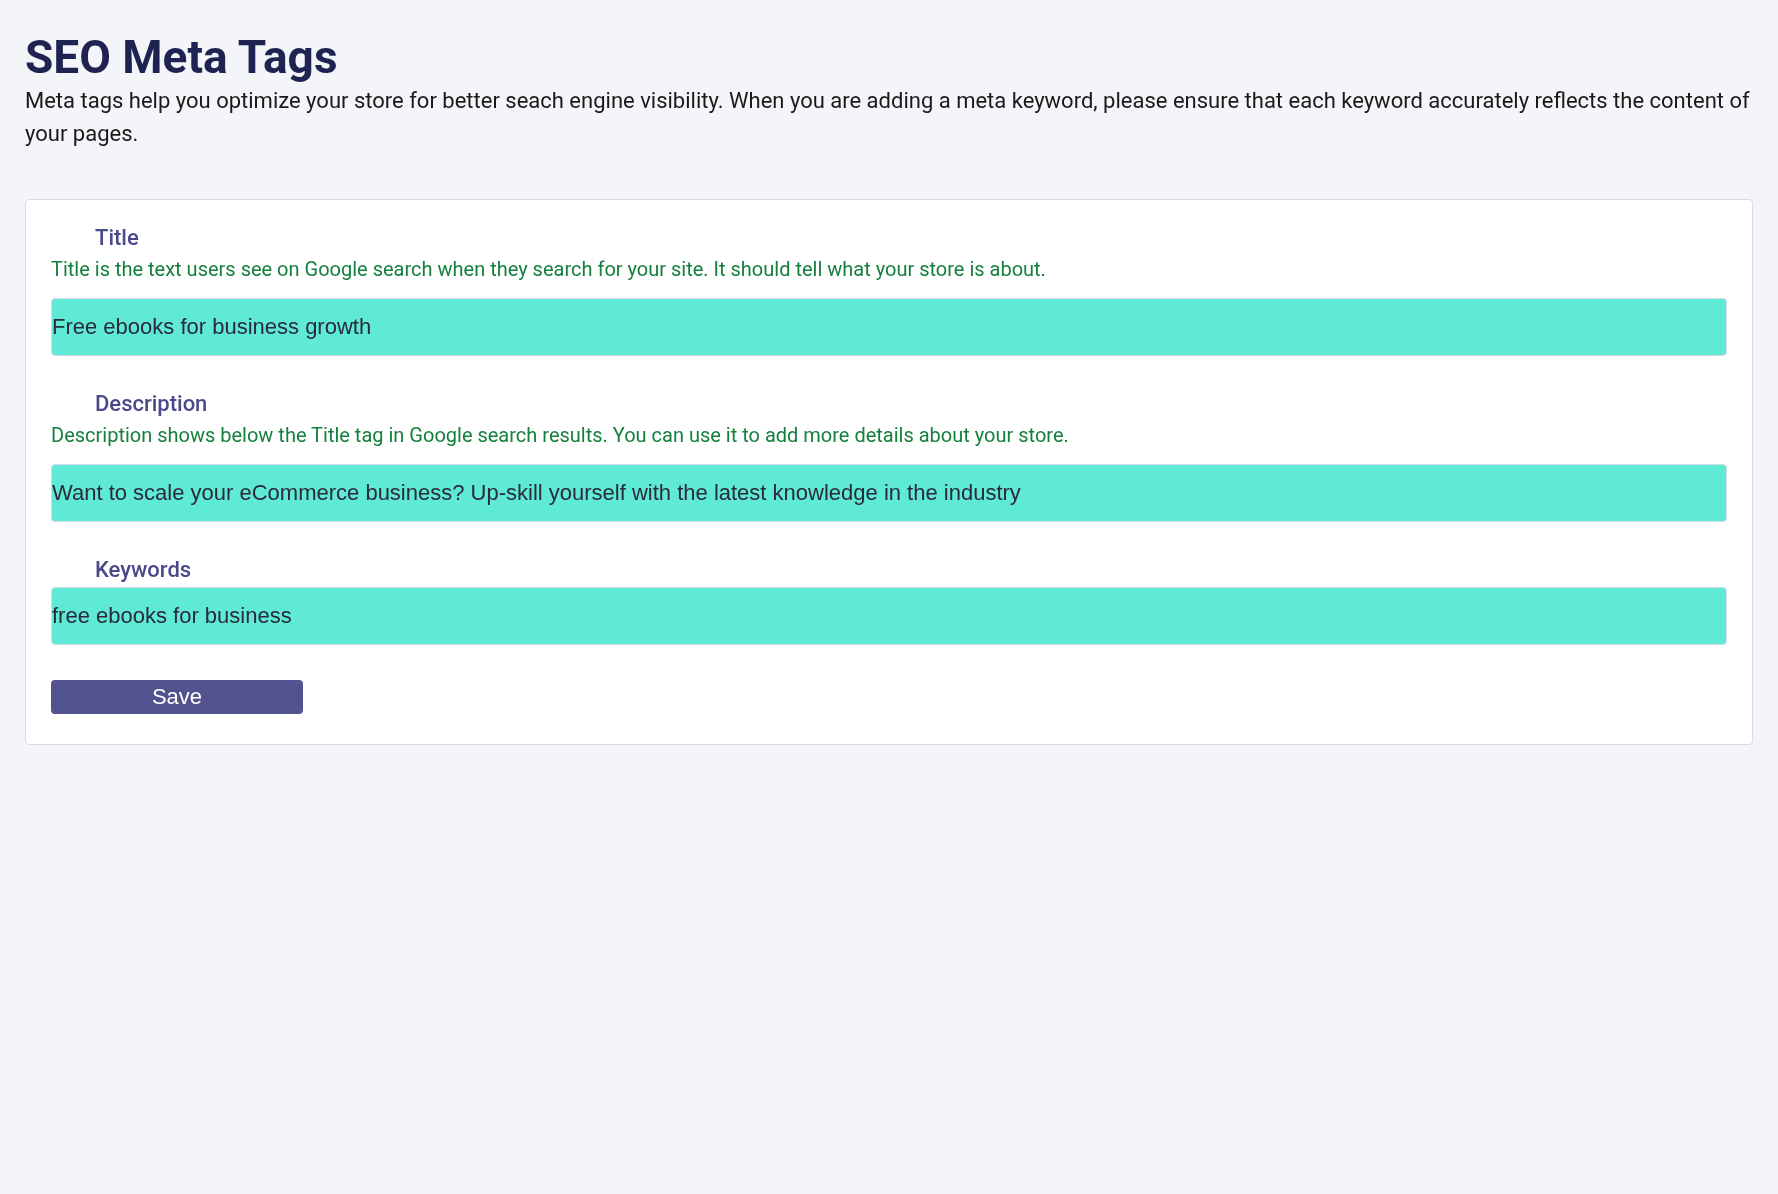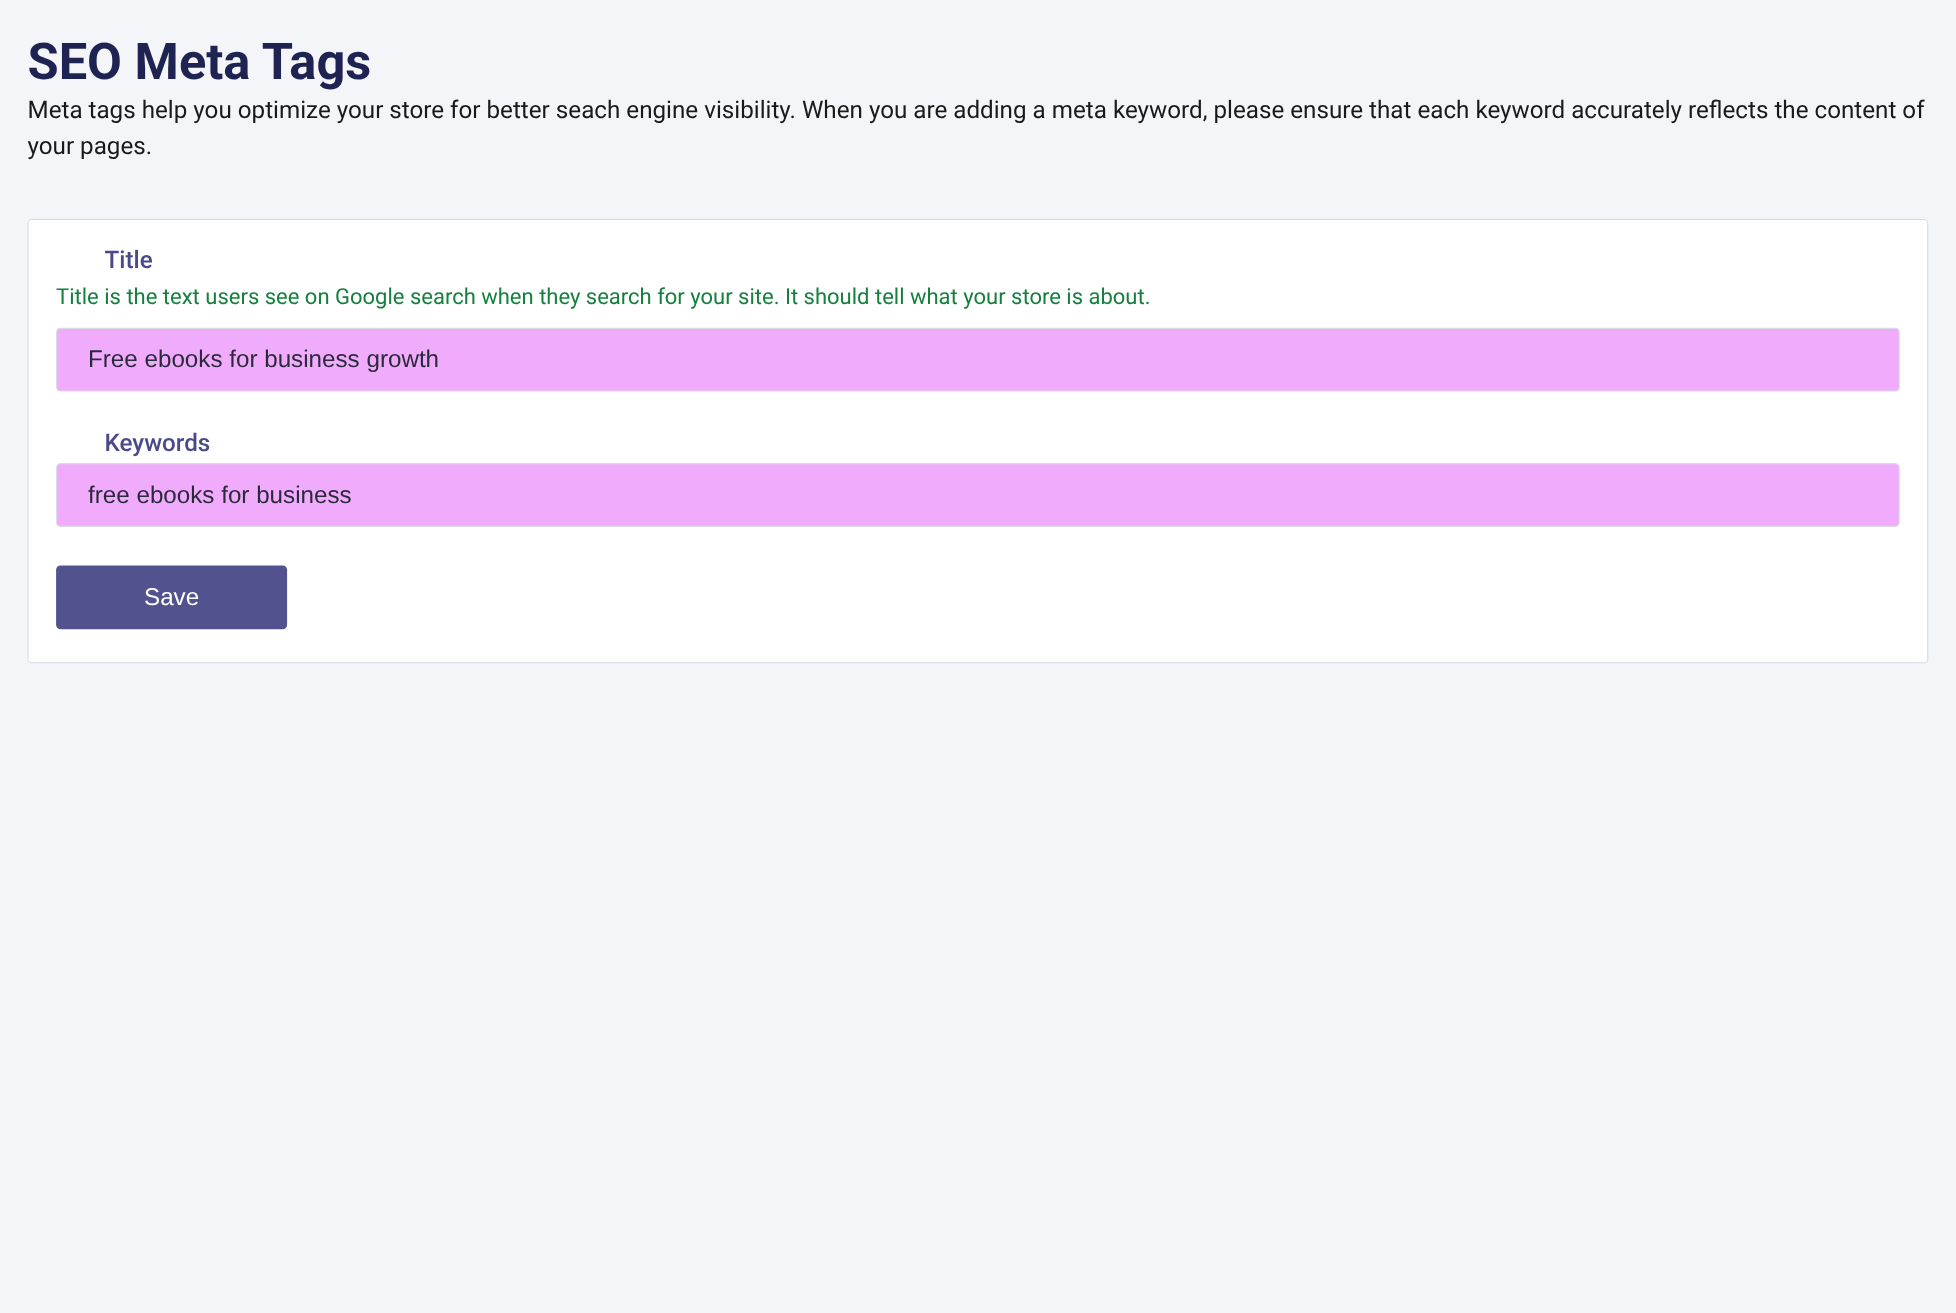--- a/index.html
+++ b/index.html
@@ -50,36 +50,36 @@
 
     .field-help {
       font-size: 20px;
       color: #15803d;
       margin-bottom: 15px;
       line-height: 1.4;
     }
 
     .text-input {
       width: 100%;
-      padding: 15px 28px;
+      padding: 15px 0;
       font-size: 22px;
       color: #2a2a3a;
       border: 1px solid #d8dae5;
       border-radius: 4px;
-      background-color: #f0abfc;
+      background-color: #5eead4;
       outline: none;
     }
 
     .save-button {
       background-color: #52528f;
       color: #ffffff;
       border: none;
       border-radius: 4px;
-      padding: 16px 0;
-      width: 210px;
+      padding: 4px 0;
+      width: 252px;
       font-size: 22px;
       font-weight: 500;
       cursor: pointer;
       text-align: center;
     }
   </style>
 </head>
 <body>
 
 <h1 class="page-title">SEO Meta Tags</h1>
@@ -87,20 +87,25 @@
 <p class="page-description">Meta tags help you optimize your store for better seach engine visibility. When you are adding a meta keyword, please ensure that each keyword accurately reflects the content of your pages.</p>
 
 <div class="form-card">
 
   <div class="form-group">
     <label class="field-label">Title</label>
     <p class="field-help">Title is the text users see on Google search when they search for your site. It should tell what your store is about.</p>
     <input type="text" class="text-input" value="Free ebooks for business growth" style="">
   </div>
 
+  <div class="form-group">
+    <label class="field-label">Description</label>
+    <p class="field-help">Description shows below the Title tag in Google search results. You can use it to add more details about your store.</p>
+    <input type="text" class="text-input" value="Want to scale your eCommerce business? Up-skill yourself with the latest knowledge in the industry" style="">
+  </div>
 
   <div class="form-group">
     <label class="field-label">Keywords</label>
     <input type="text" class="text-input" value="free ebooks for business" style="">
   </div>
 
   <button class="save-button">Save</button>
 
 </div>
 

